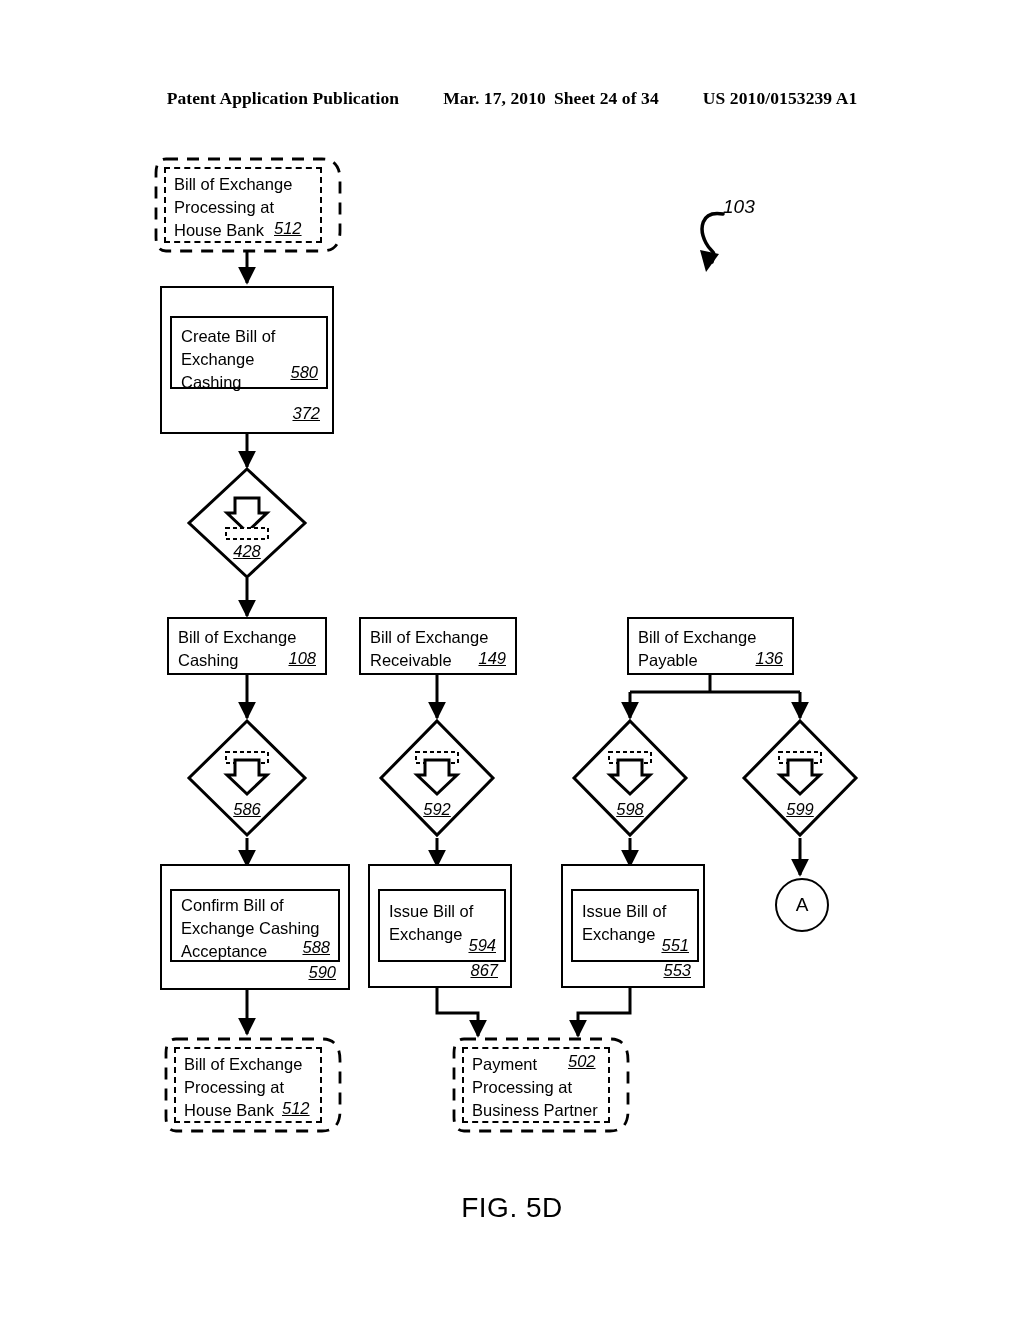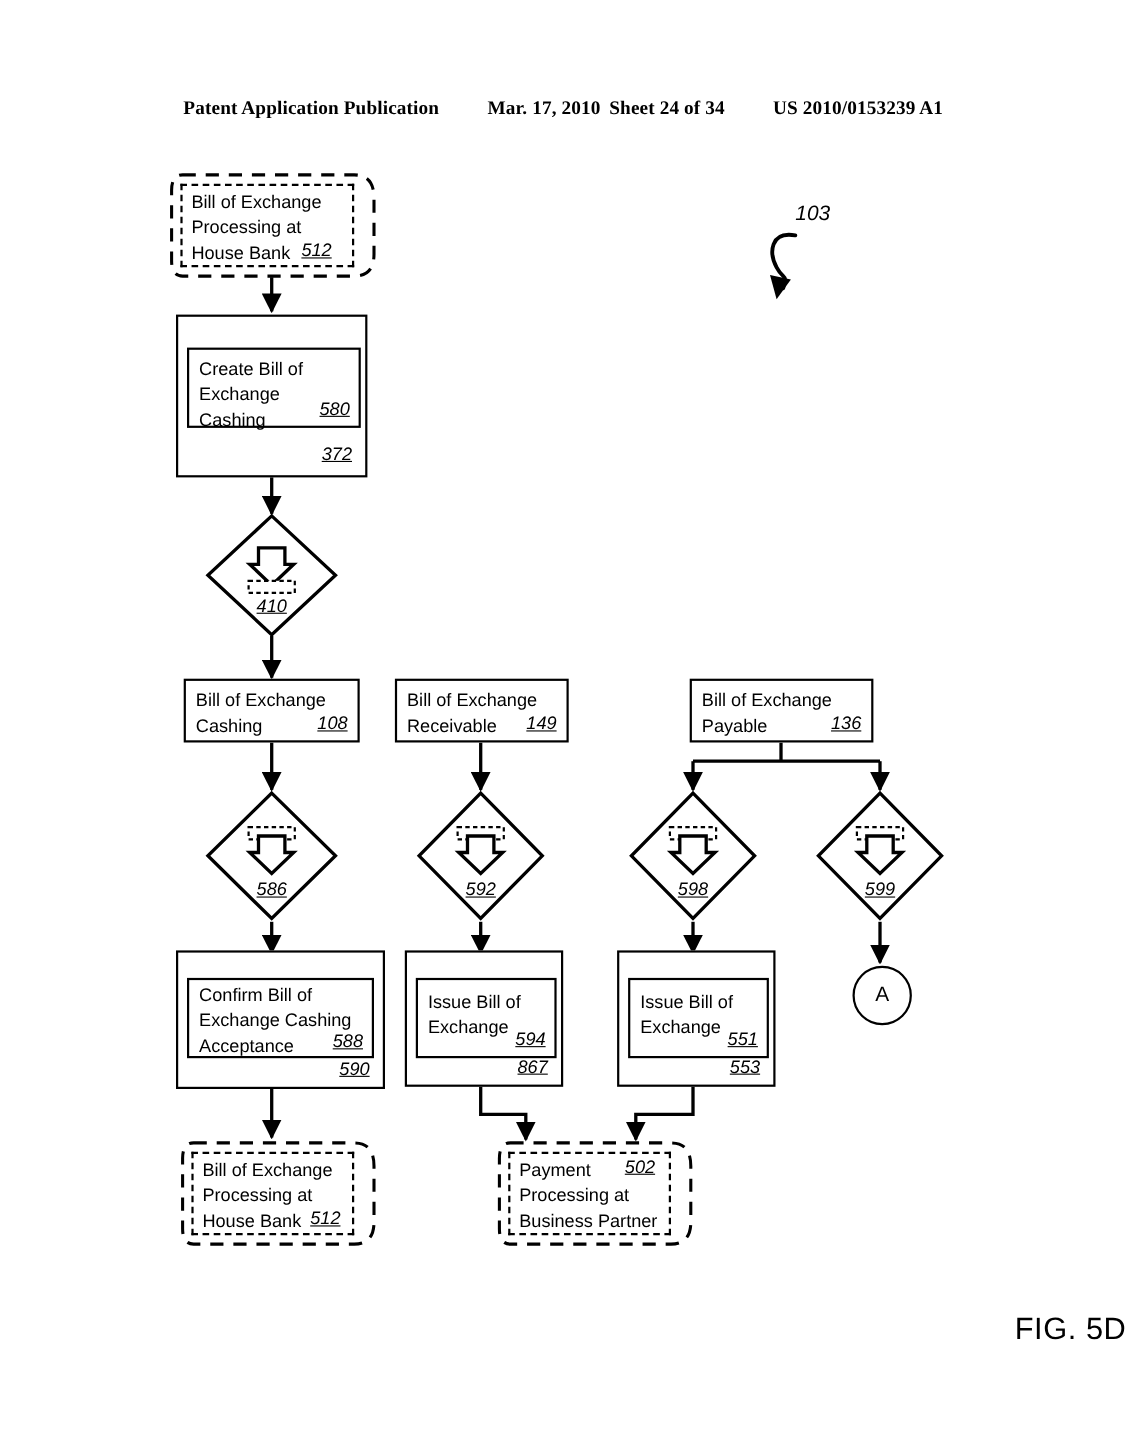--- a/index.html
+++ b/index.html
@@ -34,21 +34,21 @@
   #page-header .hdr-pub { margin-right: 44px; }
   #page-header .hdr-date { margin-right: 8px; }
   #page-header .hdr-sheet { margin-right: 44px; }
 
   
   #fig-caption {
     position: absolute;
     top: 1192px;
     left: 0;
     width: 1024px;
-    text-align: right;
+    text-align: center;
     font-family: "Liberation Sans", sans-serif;
     font-size: 28px;
     letter-spacing: 0.5px;
   }
 
   
   .node {
     position: absolute;
     box-sizing: border-box;
   }
@@ -140,21 +140,21 @@
     left: 0; top: 0;
     width: 1024px;
     height: 1320px;
     pointer-events: none;
   }
 
   
   #callout-103 {
     position: absolute;
     left: 690px;
-    top: 184px;
+    top: 196px;
     width: 130px;
     height: 80px;
   }
   #callout-103 .callout-label {
     position: absolute;
     left: 33px;
     top: 0px;
     font-style: italic;
     font-size: 19px;
   }
@@ -256,21 +256,21 @@
 <div class="diamond-wrap" style="left:186px; top:466px; width:122px; height:114px;">
   <svg viewBox="0 0 122 114" width="122" height="114">
     <polygon points="61,3 119,57 61,111 3,57" fill="#fff" stroke="#000" stroke-width="3"></polygon>
     <g>
 
       <path d="M 49 32 L 73 32 L 73 47 L 81 47 L 61 66 L 41 47 L 49 47 Z" fill="#fff" stroke="#000" stroke-width="3" stroke-linejoin="miter"></path>
 
       <rect x="40" y="62" width="42" height="11" fill="#fff" stroke="#000" stroke-width="2" stroke-dasharray="4 3"></rect>
     </g>
   </svg>
-  <div class="diamond-ref" style="top:76px;">410</div>
+  <div class="diamond-ref" style="top:76px;">428</div>
 </div>
 
 <div class="node plain-box" style="left:167px; top:617px; width:160px; height:58px;">
   <div class="box-text">Bill of Exchange
 Cashing</div>
   <span class="ref ref-abs" style="right:9px; bottom:5px;">108</span>
 </div>
 
 <div class="node plain-box" style="left:359px; top:617px; width:158px; height:58px;">
   <div class="box-text">Bill of Exchange

